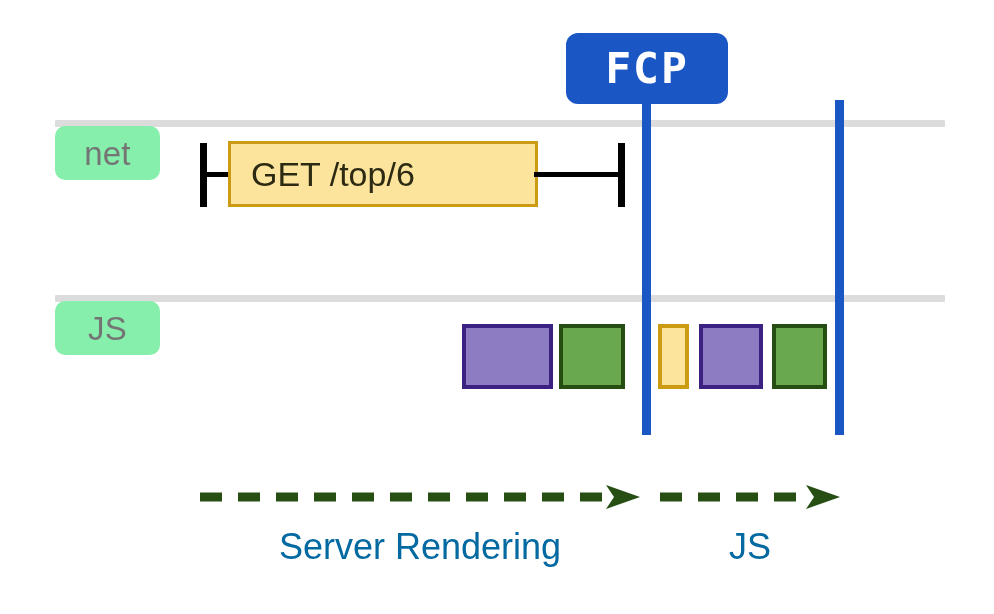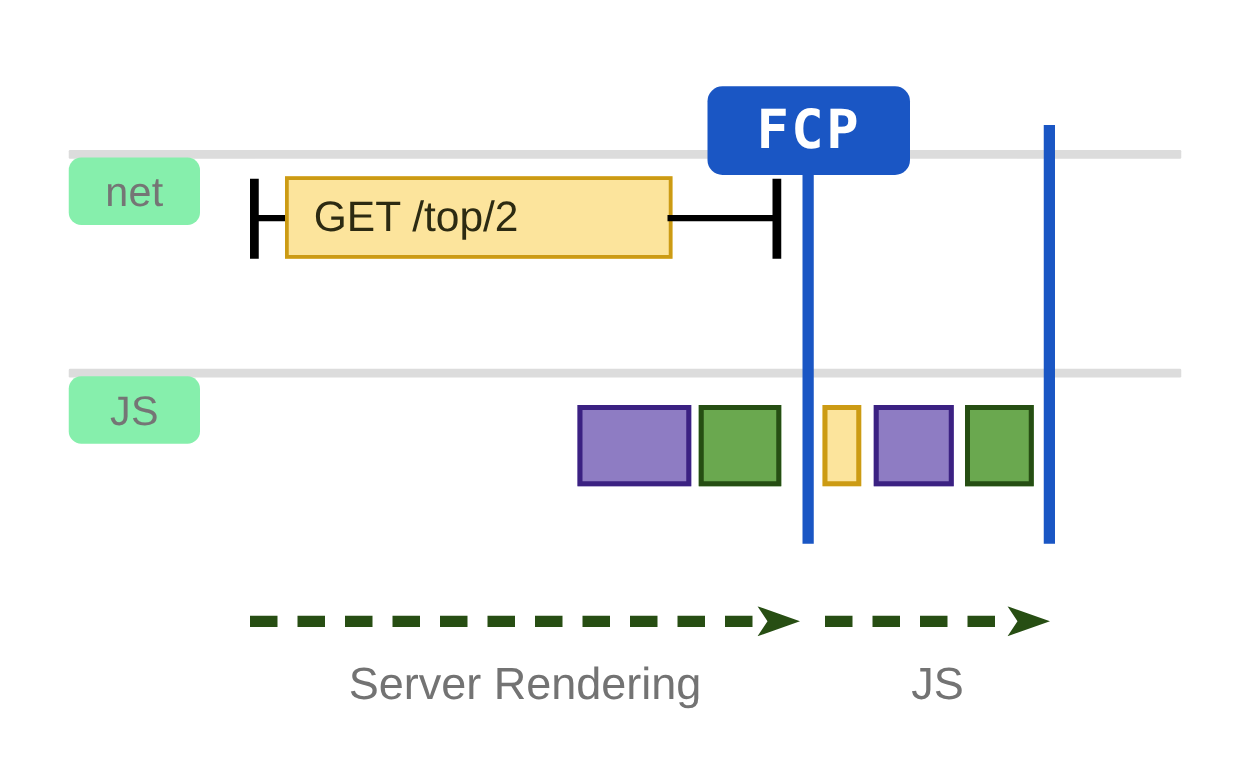--- a/index.html
+++ b/index.html
@@ -49,21 +49,20 @@
     border-radius: 12px;
     color: #ffffff;
     font-family: "DejaVu Sans Mono", "Liberation Mono", monospace;
     font-weight: bold;
     font-size: 43px;
     line-height: 1;
     display: flex;
     align-items: center;
     justify-content: center;
     letter-spacing: 2px;
-    margin-top: 36px;
   }
   .milestone-stem {
     position: absolute;
     width: 9px;
     background: #1A56C4;
   }
 
   #fcp-badge { left: 566px; top: 33px; width: 162px; height: 71px; }
   #fcp-stem  { left: 642px; top: 100px; height: 335px; }
   #tti-badge { left: 758px; top: 33px; width: 162px; height: 71px; }
@@ -113,21 +112,21 @@
   }
   .js-block.purple { background: #8E7CC3; border-color: #3B2182; }
   .js-block.green  { background: #6AA84F; border-color: #264E13; }
   .js-block.yellow { background: #FCE49C; border-color: #CC9B14; }
   .phase-arrow {
     position: absolute;
     height: 24px;
   }
   .phase-label {
     position: absolute;
-    color: #737373;
+    color: #0369a1;
     font-size: 36px;
     line-height: 1;
     text-align: center;
     white-space: nowrap;
   }
   #phase-server-arrow { left: 200px; top: 485px; width: 440px; }
   #phase-server-label { left: 170px; top: 529px; width: 500px; }
   #phase-js-arrow     { left: 660px; top: 485px; width: 180px; }
   #phase-js-label     { left: 650px; top: 529px; width: 200px; }
 </style>
@@ -139,21 +138,21 @@
   <div id="net-track-line" class="track-line"></div>
   <div id="js-track-line" class="track-line"></div>
 
   <div id="net-tag" class="row-tag">net</div>
 
   <div id="js-tag" class="row-tag">JS</div>
 
   <div id="net-tick-start" class="net-tick"></div>
   <div id="net-wait-left" class="net-wait-line"></div>
   <div id="net-request-box">
-    <span>GET /top/2</span>
+    <span>GET /top/6</span>
   </div>
   <div id="net-wait-right" class="net-wait-line"></div>
   <div id="net-tick-end" class="net-tick"></div>
 
   <div class="js-block purple" style="left:462px;  width:91px;"></div>
   <div class="js-block green" style="left:559px;  width:66px;"></div>
   <div class="js-block yellow" style="left:658px;  width:31px;"></div>
   <div class="js-block purple" style="left:699px;  width:64px;"></div>
   <div class="js-block green" style="left:772px;  width:55px;"></div>
 

